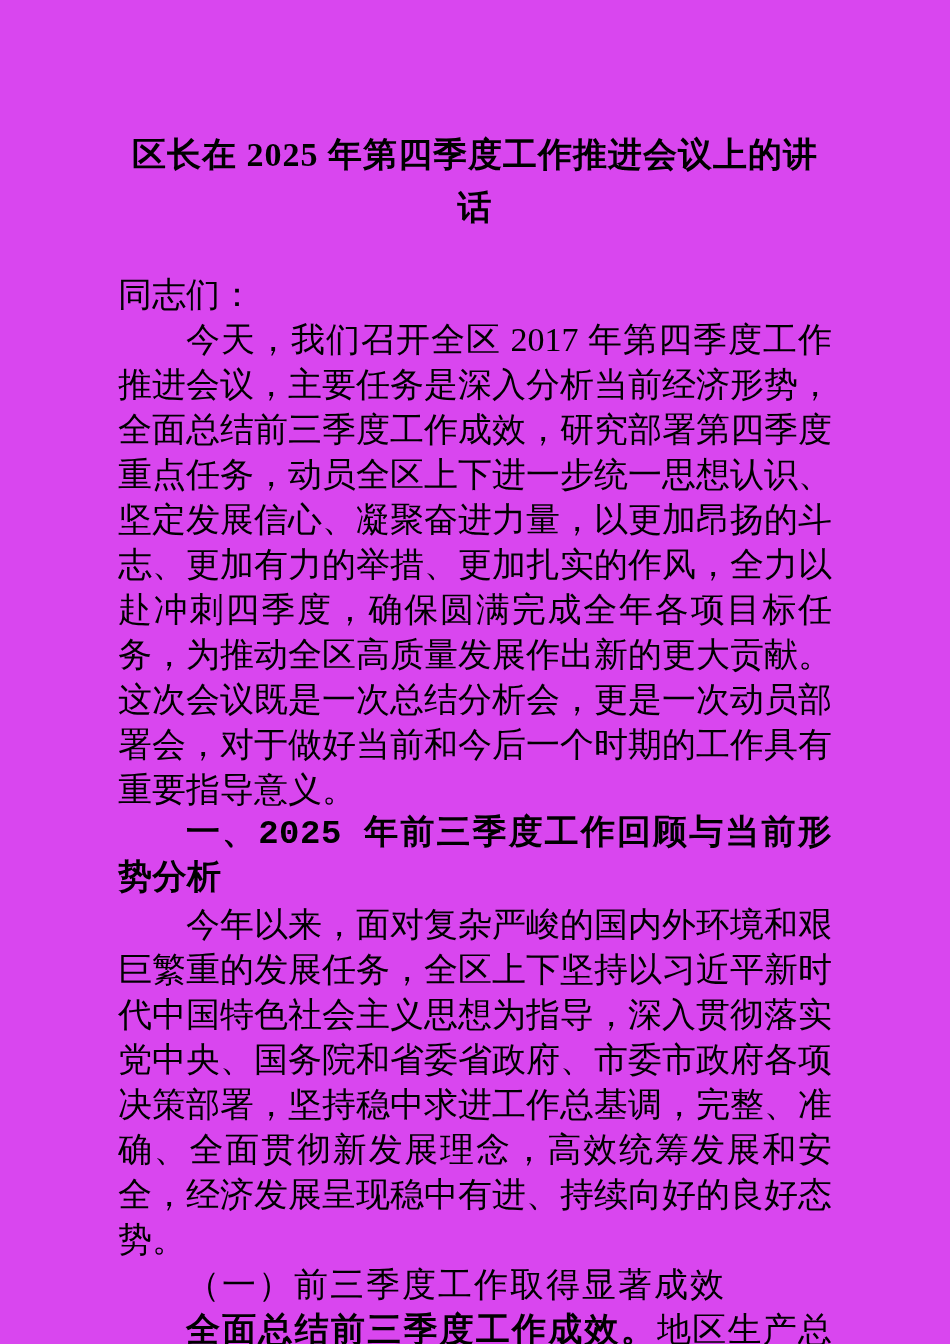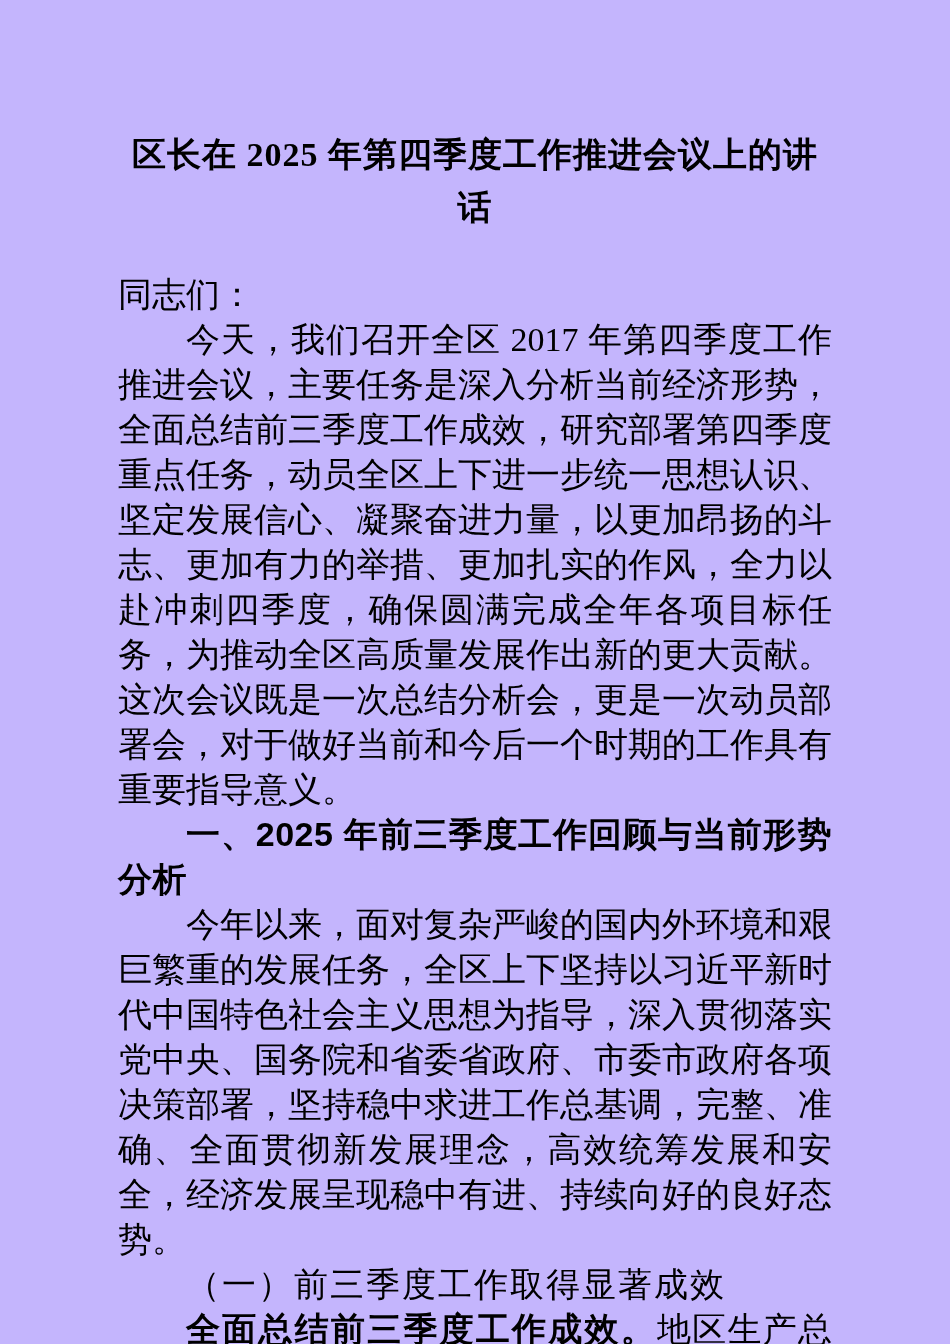--- a/index.html
+++ b/index.html
@@ -5,21 +5,21 @@
   html, body {
     margin: 0;
     padding: 0;
     background: #ffffff;
   }
   .page {
     position: relative;
     width: 950px;
     height: 1344px;
     margin: 0 auto;
-    background: #c4b5fd;
+    background: #d946ef;
     color: #000000;
     box-sizing: border-box;
     padding: 128px 118px 0 118px;
     overflow: hidden;
     font-family: "Liberation Serif", "DejaVu Serif", serif;
   }
   .doc-title {
     font-size: 34px;
     line-height: 53px;
     font-weight: bold;
@@ -37,21 +37,21 @@
   }
   .para.salutation {
     text-indent: 0;
   }
   .para.body {
     text-indent: 2em;
   }
   .para.heading1 {
     text-indent: 2em;
     font-weight: bold;
-    font-family: Liberation Sans, sans-serif;
+    font-family: Liberation Mono, monospace;
     letter-spacing: 0.5px;
   }
   .para.heading2 {
     text-indent: 2em;
     font-weight: normal;
     letter-spacing: 2px;
   }
   .bold {
     font-weight: bold;
     letter-spacing: 1px;

